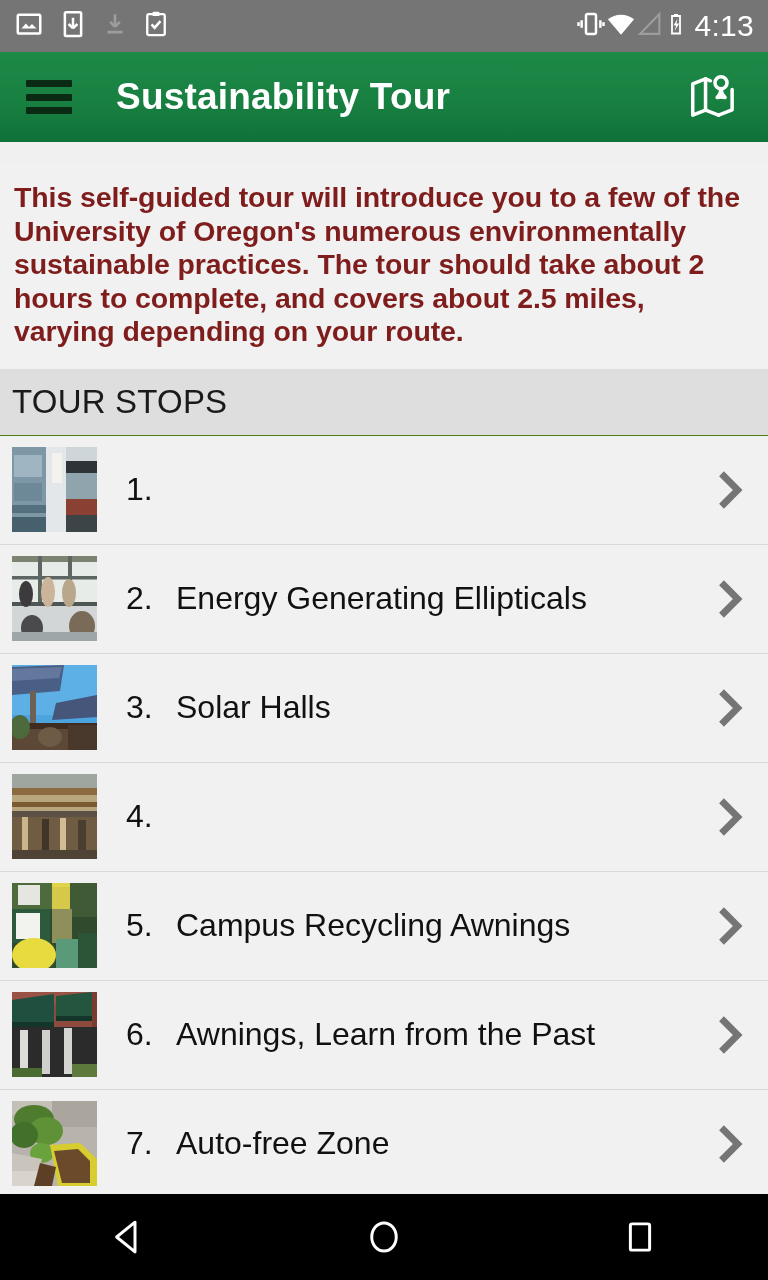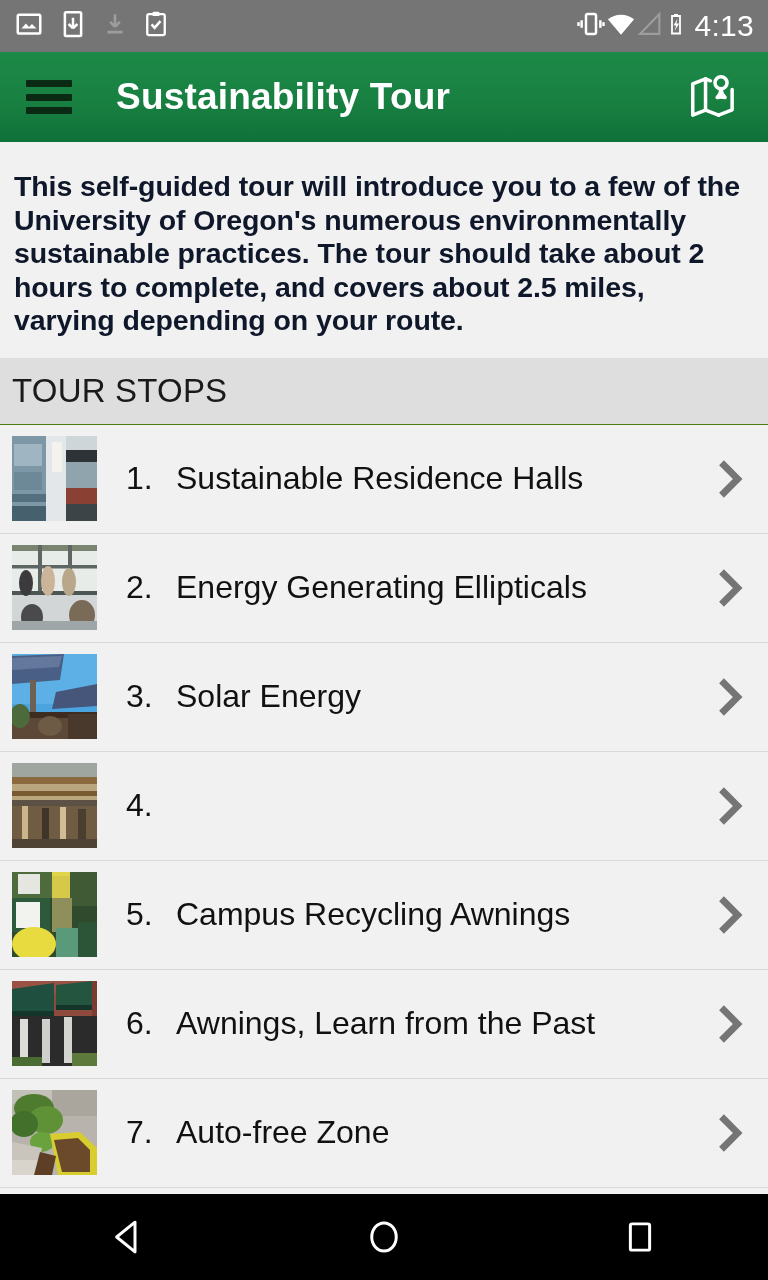--- a/index.html
+++ b/index.html
@@ -54,26 +54,27 @@
   .map-btn{
     margin-left:auto;
     width:64px; height:64px;
     display:flex; align-items:center; justify-content:center;
     cursor:pointer;
   }
 
   
   .description{
     background:#f1f1f1;
-    padding:28px 16px 20px 14px;
-    color:#0f172a;
+    padding:18px 16px 20px 14px;
+    color:#7f1d1d;
     font-size:28.5px;
     font-weight:700;
     line-height:33.5px;
     letter-spacing:-0.1px;
+    margin-top:21px;
   }
 
   
   .section-header{
     background:#dedede;
     height:67px;
     display:flex; align-items:center;
     padding-left:12px;
     border-bottom:1px solid #4d7c0f;
   }
@@ -235,21 +236,20 @@
         <rect x="40" y="6" width="10" height="30" fill="#f4f2ec"></rect>
         <rect x="54" y="0" width="31" height="14" fill="#cfd6da"></rect>
         <rect x="54" y="14" width="31" height="12" fill="#2d3336"></rect>
         <rect x="54" y="26" width="31" height="26" fill="#8fa4ad"></rect>
         <rect x="54" y="52" width="31" height="16" fill="#8a4032"></rect>
         <rect x="54" y="68" width="31" height="17" fill="#3d4448"></rect>
         <rect x="0" y="70" width="34" height="15" fill="#46606d"></rect>
       </svg>
     </div>
     <span class="row-num">1.</span>
-    <span class="row-title">Sustainable Residence Halls</span>
     <span class="chevron">
       <svg width="30" height="40" viewBox="0 0 24 32">
           <path d="M6 3l13 13L6 29" fill="none" stroke="#757575" stroke-width="5.4" stroke-linejoin="miter" stroke-linecap="butt"></path>
         </svg>
     </span>
   </div>
 
   <div class="row">
     <div class="thumb">
       <svg viewBox="0 0 85 85" preserveAspectRatio="none">
@@ -288,21 +288,21 @@
         <rect x="18" y="26" width="6" height="59" fill="#6d6054"></rect>
         <polygon points="44,38 85,30 85,52 40,55" fill="#46557a"></polygon>
         <rect x="0" y="58" width="85" height="10" fill="#3f2c20"></rect>
         <rect x="0" y="64" width="85" height="21" fill="#5d4736"></rect>
         <ellipse cx="8" cy="62" rx="10" ry="12" fill="#4c6a3b"></ellipse>
         <ellipse cx="38" cy="72" rx="12" ry="10" fill="#6e5b45"></ellipse>
         <rect x="56" y="60" width="29" height="25" fill="#48392c"></rect>
       </svg>
     </div>
     <span class="row-num">3.</span>
-    <span class="row-title">Solar Energy</span>
+    <span class="row-title">Solar Halls</span>
     <span class="chevron">
       <svg width="30" height="40" viewBox="0 0 24 32">
           <path d="M6 3l13 13L6 29" fill="none" stroke="#757575" stroke-width="5.4"></path>
         </svg>
     </span>
   </div>
 
   <div class="row">
     <div class="thumb">
       <svg viewBox="0 0 85 85" preserveAspectRatio="none">

